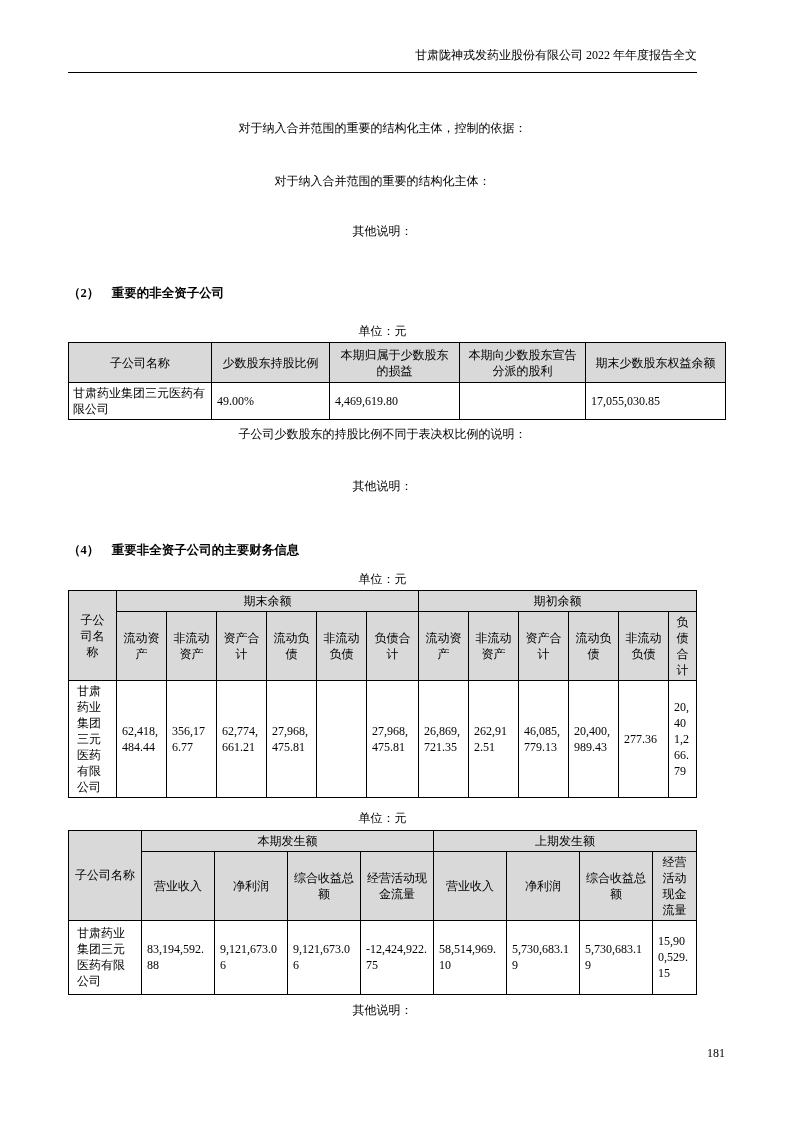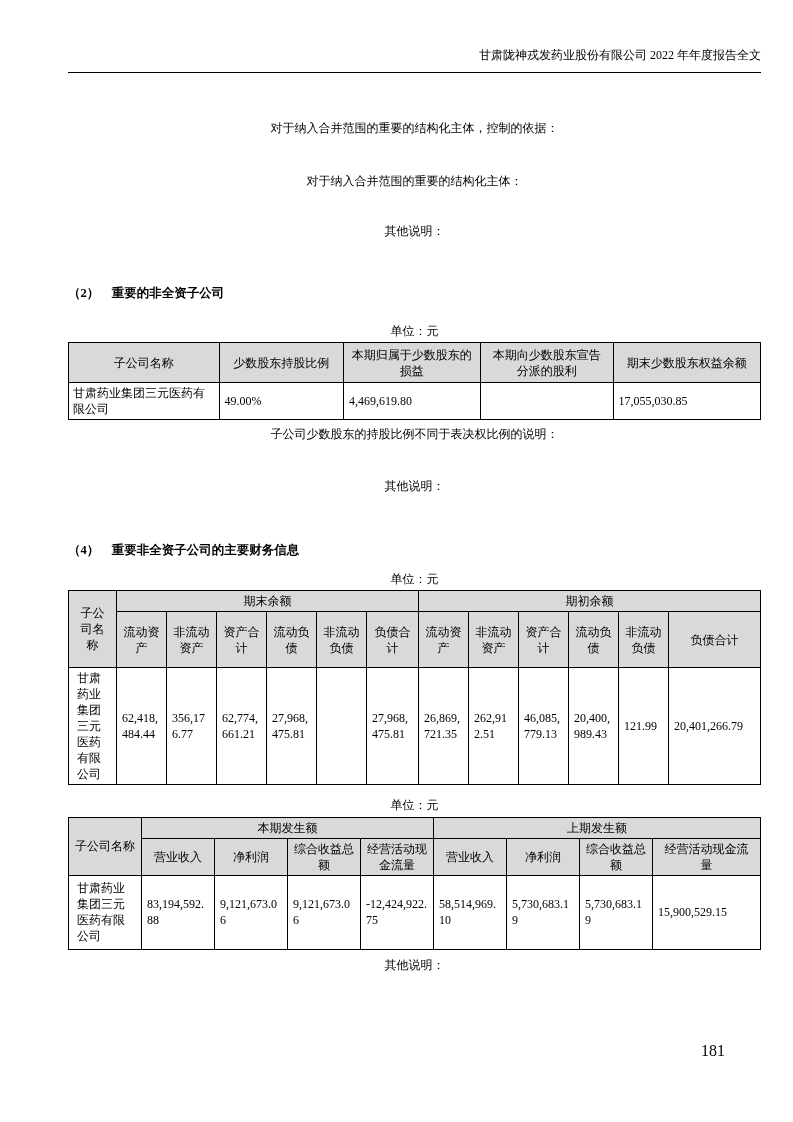--- a/index.html
+++ b/index.html
@@ -6,21 +6,21 @@
   html, body { background: #ffffff; }
   body {
     width: 793px;
     margin: 0 auto;
     font-family: "Liberation Serif", "DejaVu Serif", serif;
     color: #000;
   }
   .page {
     width: 793px;
     height: 1122px;
-    padding: 48px 32px 0 68px;
+    padding: 48px 96px 0 68px;
     position: relative;
     font-size: 12px;
     line-height: 1.3;
     background: #fff;
   }
   .doc-header {
     text-align: right;
     font-size: 12px;
     padding-bottom: 8px;
     border-bottom: 1px solid #000;
@@ -80,21 +80,21 @@
   .t3 .sub-row { height: 36px; }
   .t3 tbody tr { height: 74px; }
   .t3 th { padding: 2px 10px; }
   .t3 td { padding: 2px 6px; }
   .t3 td.name { padding: 2px 8px; text-align: left; }
 
   .page-number {
     position: absolute;
     right: 68px;
     bottom: 60px;
-    font-size: 16px;
+    font-size: 12px;
   }
 </style>
 </head>
 <body>
 
 <div class="page">
 
   <div class="doc-header">
     <span>甘肃陇神戎发药业股份有限公司 2022 年年度报告全文</span>
   </div>
@@ -183,21 +183,21 @@
         <td class="num">62,418,484.44</td>
         <td class="num">356,176.77</td>
         <td class="num">62,774,661.21</td>
         <td class="num">27,968,475.81</td>
         <td class="num"></td>
         <td class="num">27,968,475.81</td>
         <td class="num">26,869,721.35</td>
         <td class="num">262,912.51</td>
         <td class="num">46,085,779.13</td>
         <td class="num">20,400,989.43</td>
-        <td class="num">121.99</td>
+        <td class="num">277.36</td>
         <td class="num">20,401,266.79</td>
       </tr>
     </tbody>
   </table>
 
   <div class="unit unit-3">单位：元</div>
 
   <table class="t t3">
     <colgroup>
       <col style="width:73px">

